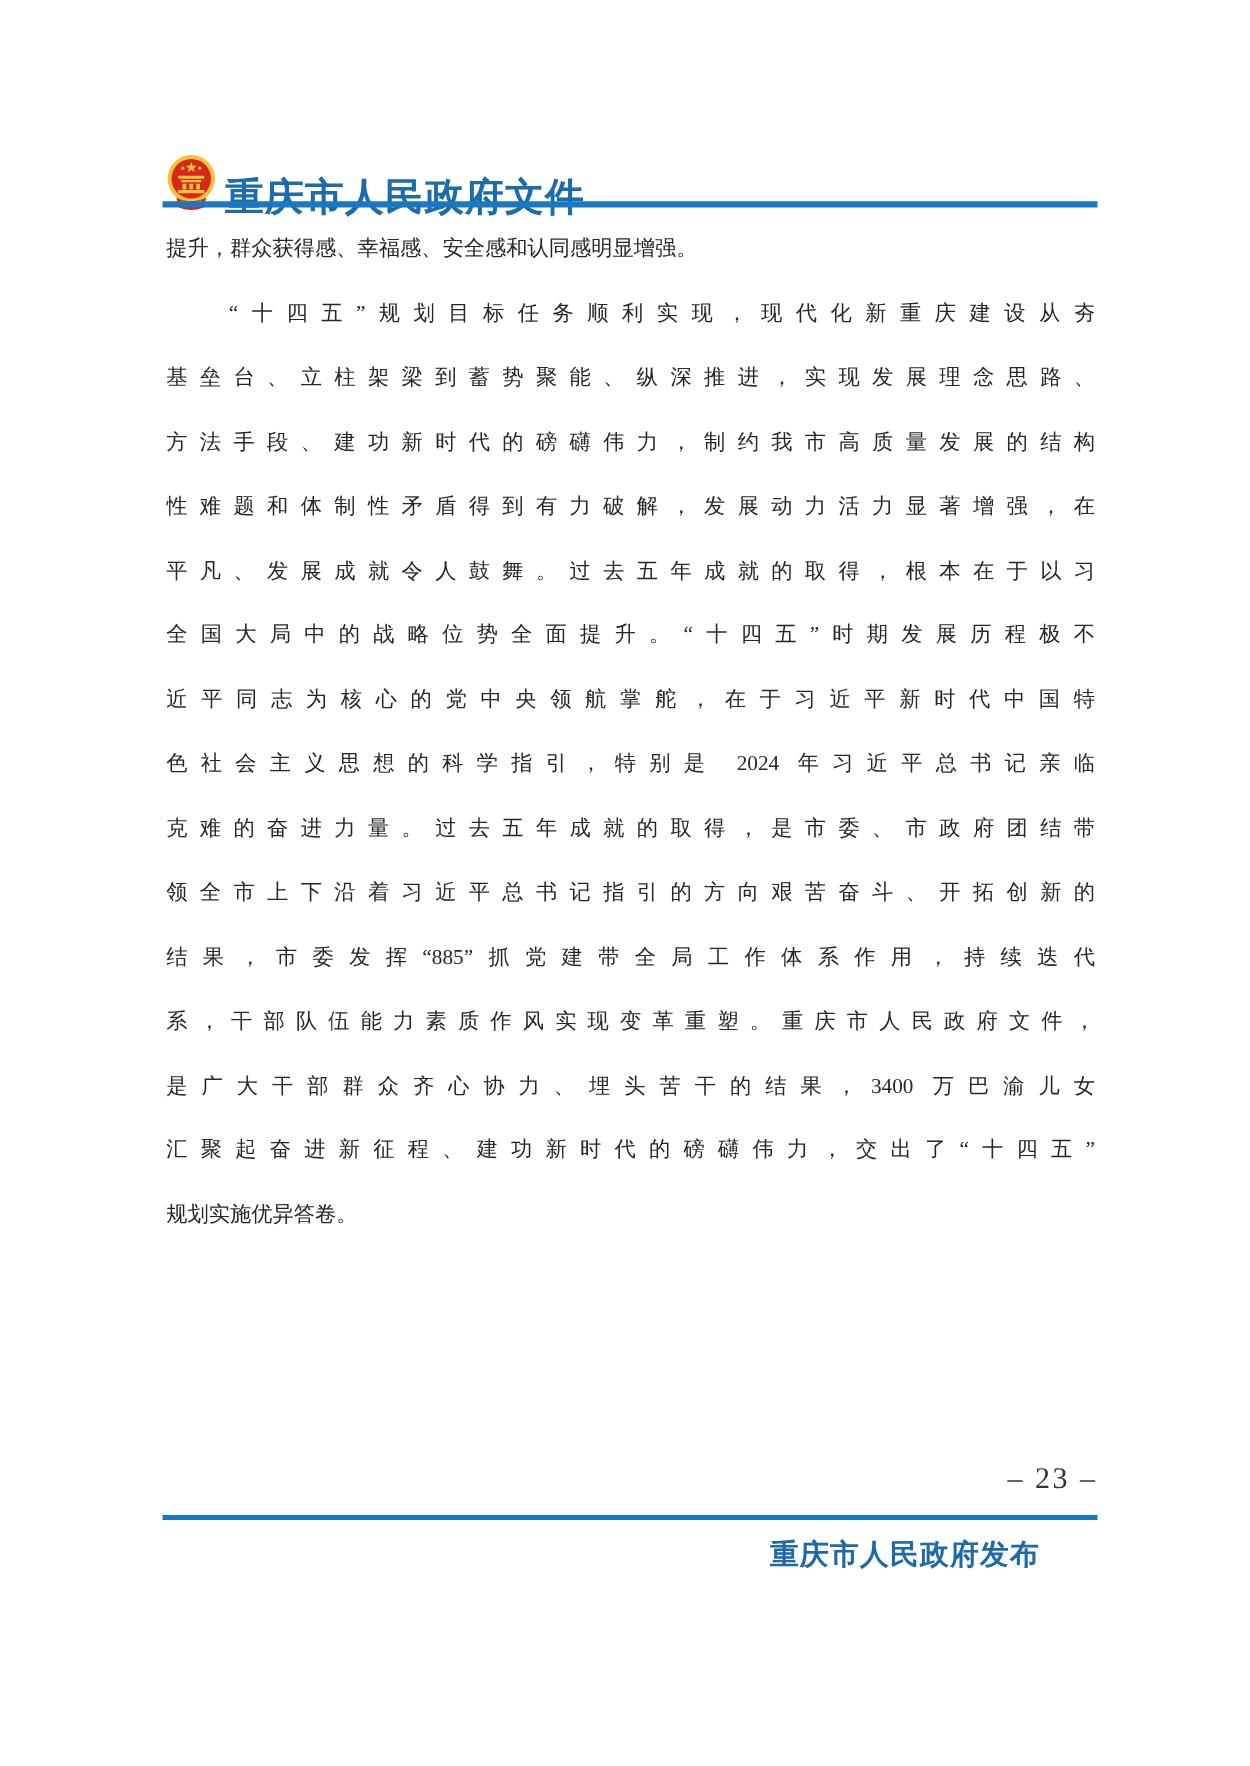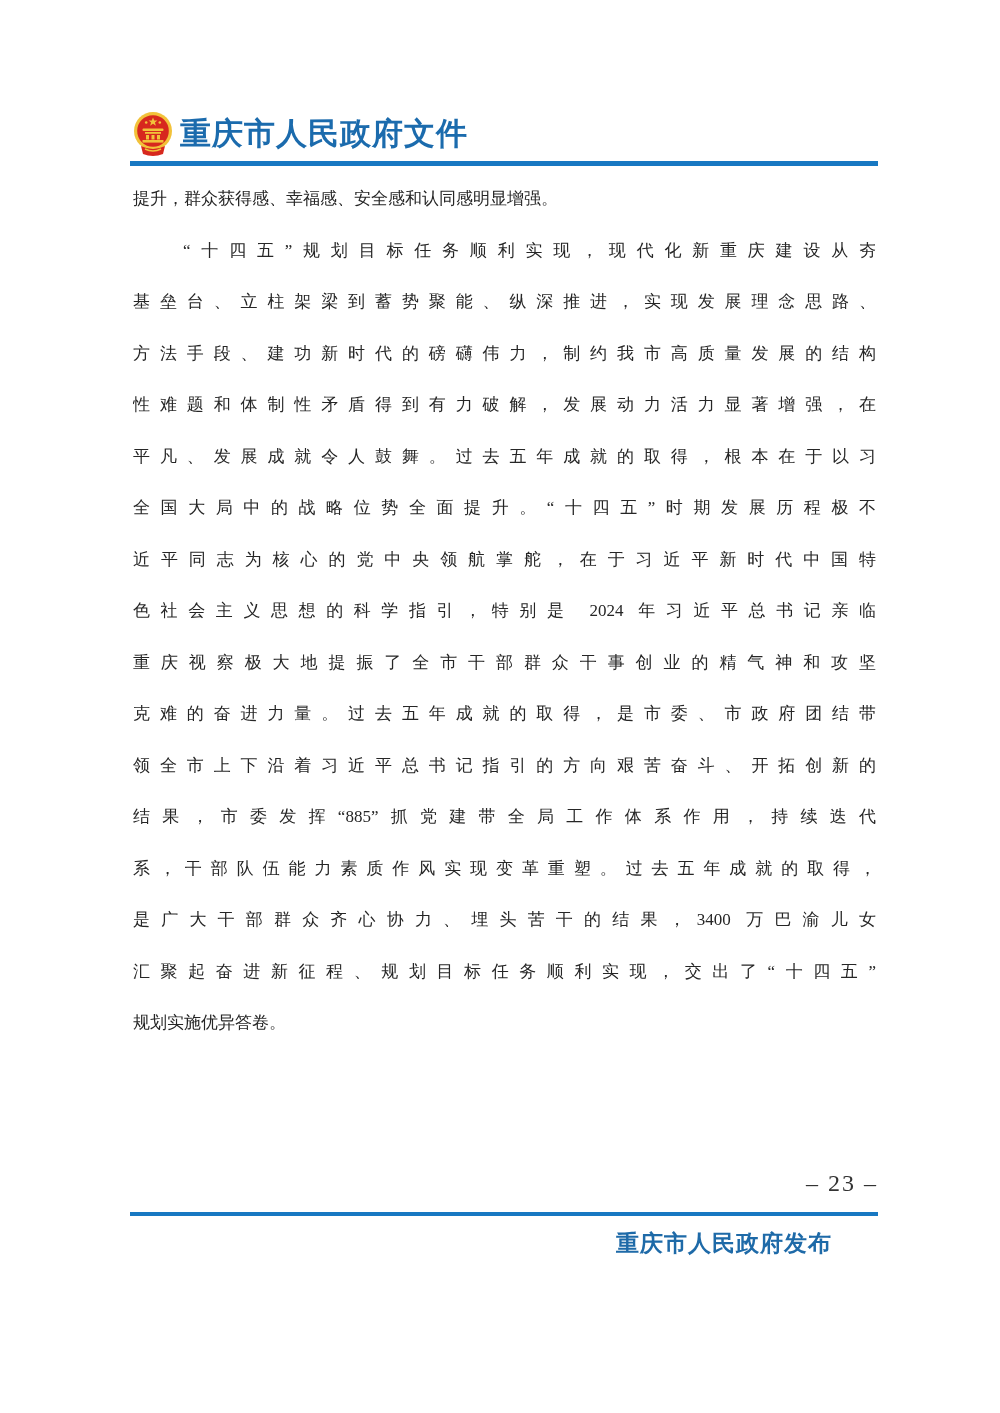--- a/index.html
+++ b/index.html
@@ -24,20 +24,21 @@
     gap: 7px;
   }
   .emblem { width: 40px; height: 48px; flex: 0 0 auto; }
   .doc-title {
     font-size: 31px;
     font-weight: bold;
     color: #1b6bad;
     letter-spacing: 1px;
     line-height: 48px;
     white-space: nowrap;
+    margin-top: 24px;
   }
   .rule {
     position: absolute;
     left: 130px;
     width: 748px;
     height: 5px;
     background: #1878c2;
   }
   .rule-top { top: 161px; }
   .rule-bottom { top: 1212px; height: 4px; }
@@ -123,27 +124,26 @@
   <div class="doc-body">
     <div class="line para-end">提升，群众获得感、幸福感、安全感和认同感明显增强。</div>
     <div class="line indent">“十四五”规划目标任务顺利实现，现代化新重庆建设从夯</div>
     <div class="line">基垒台、立柱架梁到蓄势聚能、纵深推进，实现发展理念思路、</div>
     <div class="line">方法手段、建功新时代的磅礴伟力，制约我市高质量发展的结构</div>
     <div class="line">性难题和体制性矛盾得到有力破解，发展动力活力显著增强，在</div>
     <div class="line">平凡、发展成就令人鼓舞。过去五年成就的取得，根本在于以习</div>
     <div class="line">全国大局中的战略位势全面提升。“十四五”时期发展历程极不</div>
     <div class="line">近平同志为核心的党中央领航掌舵，在于习近平新时代中国特</div>
     <div class="line">色社会主义思想的科学指引，特别是 2024 年习近平总书记亲临</div>
-    <div class="line">重庆视察极大地提振了全市干部群众干事创业的精气神和攻坚</div>
     <div class="line">克难的奋进力量。过去五年成就的取得，是市委、市政府团结带</div>
     <div class="line">领全市上下沿着习近平总书记指引的方向艰苦奋斗、开拓创新的</div>
     <div class="line">结果，市委发挥“885”抓党建带全局工作体系作用，持续迭代</div>
-    <div class="line">系，干部队伍能力素质作风实现变革重塑。过去五年成就的取得，</div>
+    <div class="line">系，干部队伍能力素质作风实现变革重塑。重庆市人民政府文件，</div>
     <div class="line">是广大干部群众齐心协力、埋头苦干的结果，3400 万巴渝儿女</div>
-    <div class="line">汇聚起奋进新征程、规划目标任务顺利实现，交出了“十四五”</div>
+    <div class="line">汇聚起奋进新征程、建功新时代的磅礴伟力，交出了“十四五”</div>
     <div class="line para-end">规划实施优异答卷。</div>
   </div>
 
   <div class="page-number">– 23 –</div>
 
   <div class="rule rule-bottom"></div>
 
   <div class="doc-footer">重庆市人民政府发布</div>
 
 </div>

